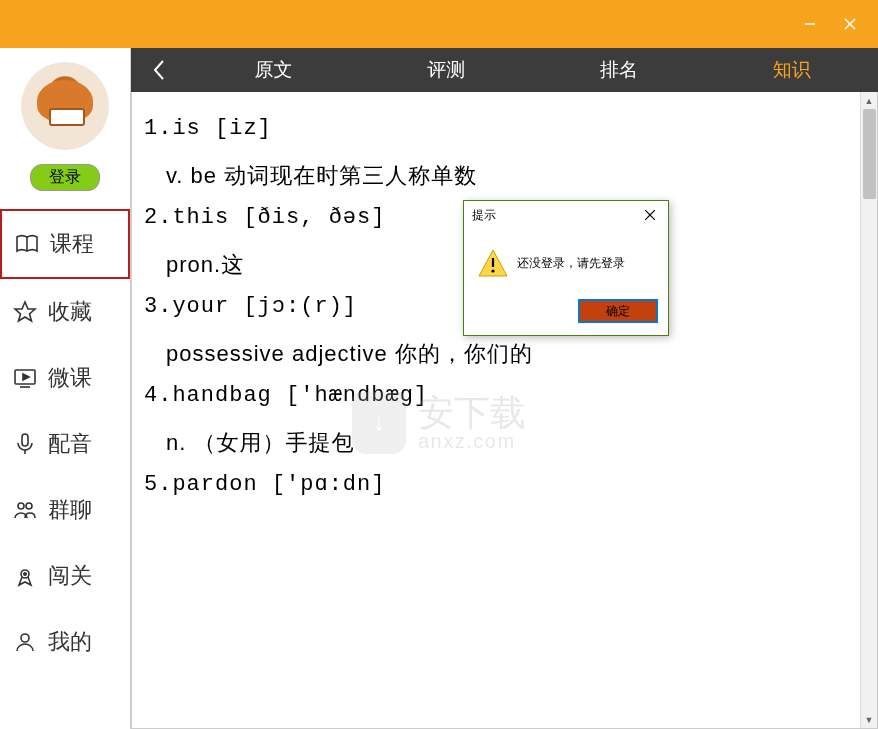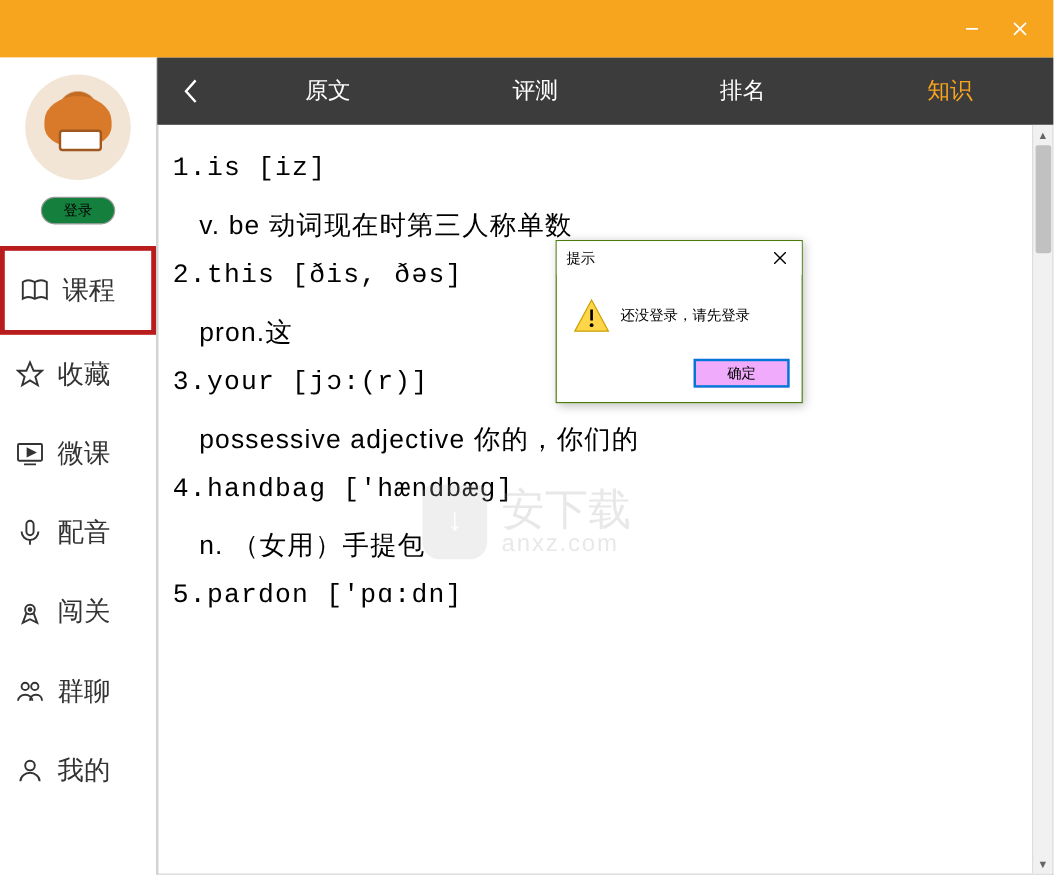--- a/index.html
+++ b/index.html
@@ -64,54 +64,54 @@
   width: 32px; height: 14px;
   background: #fff;
   border: 2px solid #a05820;
   border-radius: 3px;
 }
 .login-btn {
   margin-top: 14px;
   padding: 2px 18px;
   border: 1px solid #999;
   border-radius: 12px;
-  font-size: 12px;
-  background: #15803d;
+  font-size: 16px;
+  background: #84cc16;
   cursor: default;
 }
 .nav {
   margin-top: 18px;
   width: 100%;
 }
 .nav-item {
   display: flex;
   align-items: center;
   padding: 18px 12px;
   font-size: 22px;
   color: #333;
   gap: 10px;
 }
 .nav-item.active {
-  border: 4px solid #b91c1c;
+  border: 2px solid #b91c1c;
 }
 .nav-item .icon {
   width: 26px;
   height: 26px;
   display: flex;
   align-items: center;
   justify-content: center;
 }
 .content {
   flex: 1;
   display: flex;
   flex-direction: column;
   position: relative;
 }
 .tabs {
-  height: 56px;
+  height: 44px;
   background: #3c3c3c;
   display: flex;
   align-items: center;
   color: #fff;
   font-size: 19px;
 }
 .tab-back {
   width: 56px;
   display: flex;
   justify-content: center;
@@ -234,21 +234,21 @@
 .warn-icon svg { display: block; }
 .dialog-footer {
   padding: 6px 10px 12px 10px;
   display: flex;
   justify-content: flex-end;
 }
 .ok-btn {
   width: 80px;
   height: 24px;
   border: 2px solid #0078d7;
-  background: #f0abfc;
+  background: #c2410c;
   font-size: 12px;
   display: flex;
   align-items: center;
   justify-content: center;
   cursor: default;
   text-align: center;
 }
 </style>
 </head>
 <body>
@@ -305,37 +305,37 @@
               <rect x="9" y="2" width="6" height="12" rx="3"></rect>
               <path d="M5 11a7 7 0 0 0 14 0"></path>
               <line x1="12" y1="18" x2="12" y2="22"></line>
             </svg>
         </span>
         <span>配音</span>
       </div>
       <div class="nav-item">
         <span class="icon">
           <svg width="24" height="24" viewBox="0 0 24 24" fill="none" stroke="#333" stroke-width="1.6">
-              <circle cx="12" cy="10" r="4"></circle>
-              <circle cx="12" cy="10" r="1.2" fill="#333"></circle>
-              <path d="M9 13l-3 8 6-3 6 3-3-8"></path>
-            </svg>
-        </span>
-        <span>闯关</span>
-      </div>
-      <div class="nav-item">
-        <span class="icon">
-          <svg width="24" height="24" viewBox="0 0 24 24" fill="none" stroke="#333" stroke-width="1.6">
               <circle cx="8" cy="8" r="3"></circle>
               <circle cx="16" cy="8" r="3"></circle>
               <path d="M2 20c0-3 3-5 6-5s6 2 6 5"></path>
               <path d="M12 20c0-3 2-5 5-5s5 2 5 5"></path>
             </svg>
         </span>
         <span>群聊</span>
+      </div>
+      <div class="nav-item">
+        <span class="icon">
+          <svg width="24" height="24" viewBox="0 0 24 24" fill="none" stroke="#333" stroke-width="1.6">
+              <circle cx="12" cy="10" r="4"></circle>
+              <circle cx="12" cy="10" r="1.2" fill="#333"></circle>
+              <path d="M9 13l-3 8 6-3 6 3-3-8"></path>
+            </svg>
+        </span>
+        <span>闯关</span>
       </div>
       <div class="nav-item">
         <span class="icon">
           <svg width="24" height="24" viewBox="0 0 24 24" fill="none" stroke="#333" stroke-width="1.6">
               <circle cx="12" cy="8" r="4"></circle>
               <path d="M4 21c0-4 4-7 8-7s8 3 8 7"></path>
             </svg>
         </span>
         <span>我的</span>
       </div>

